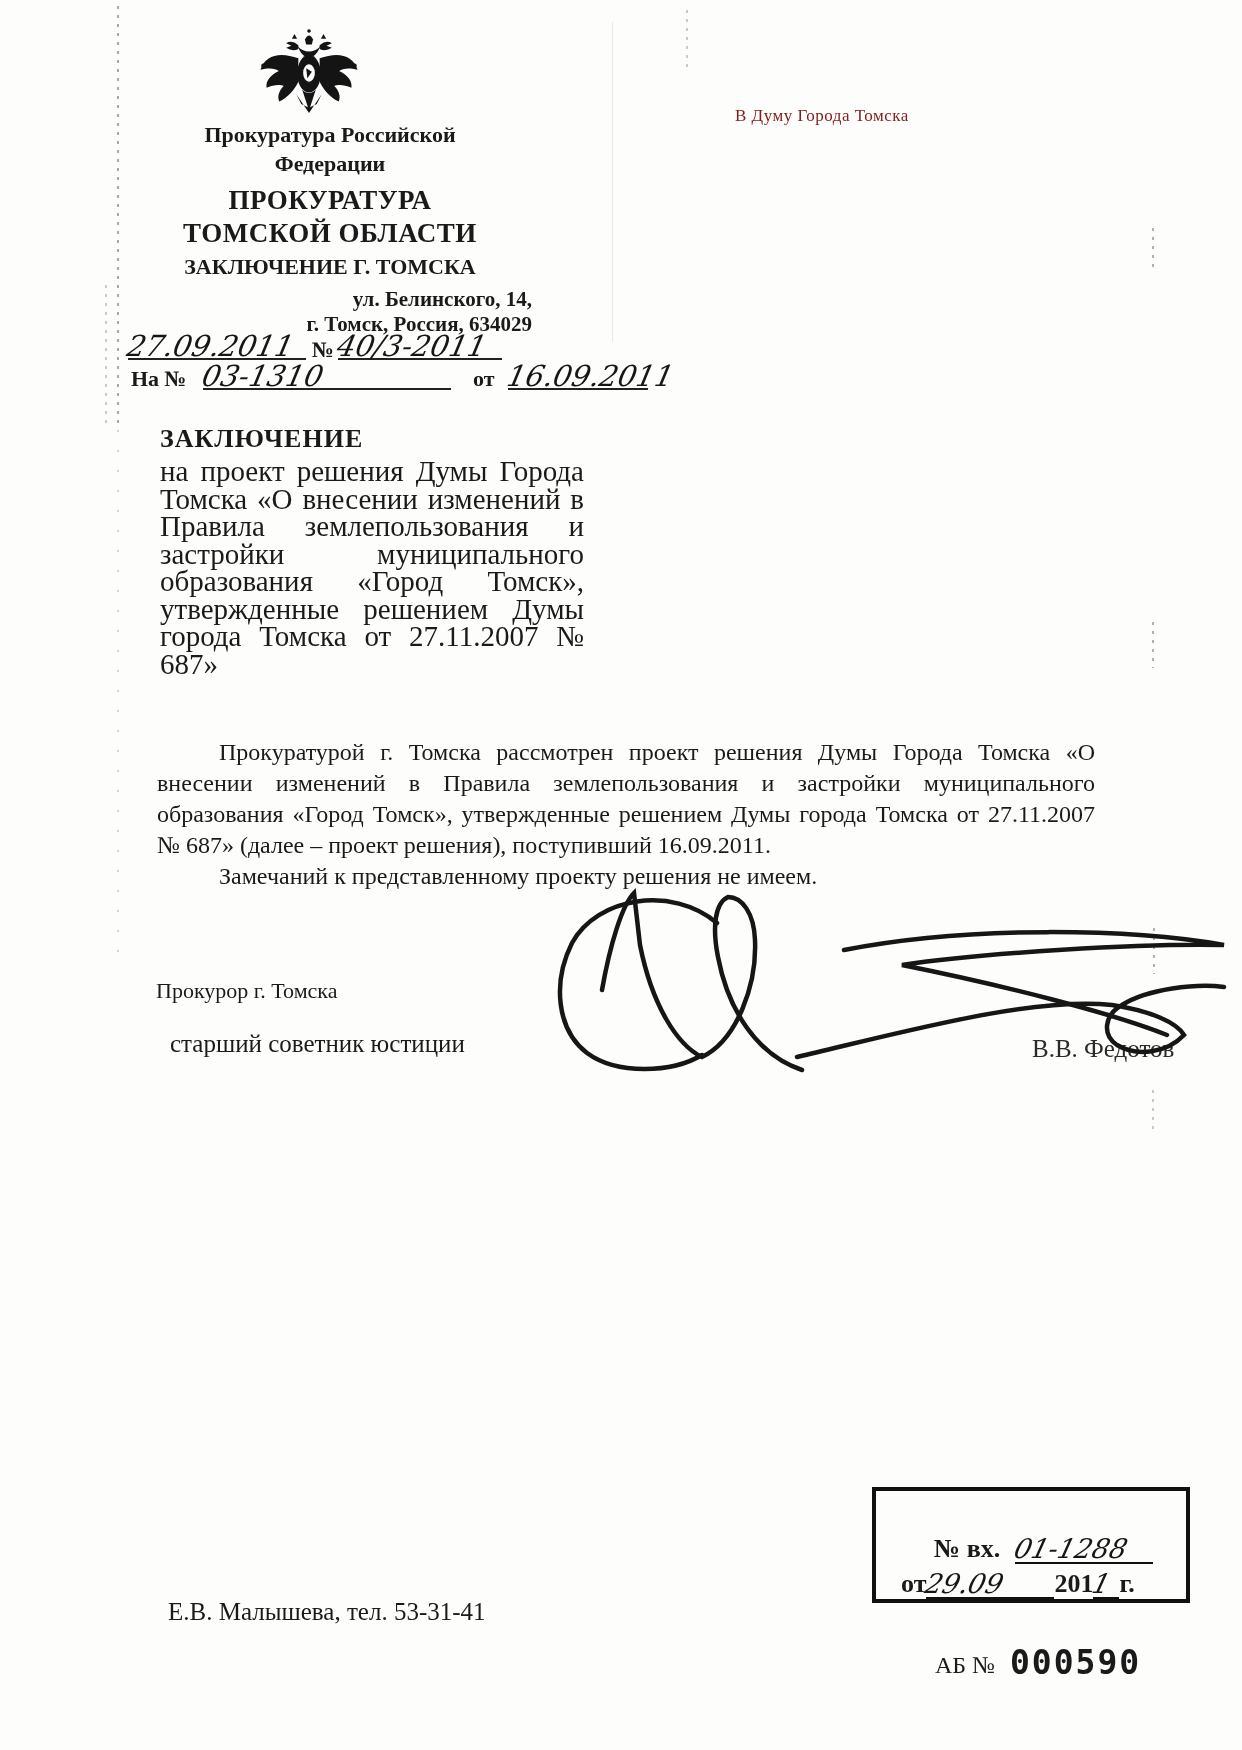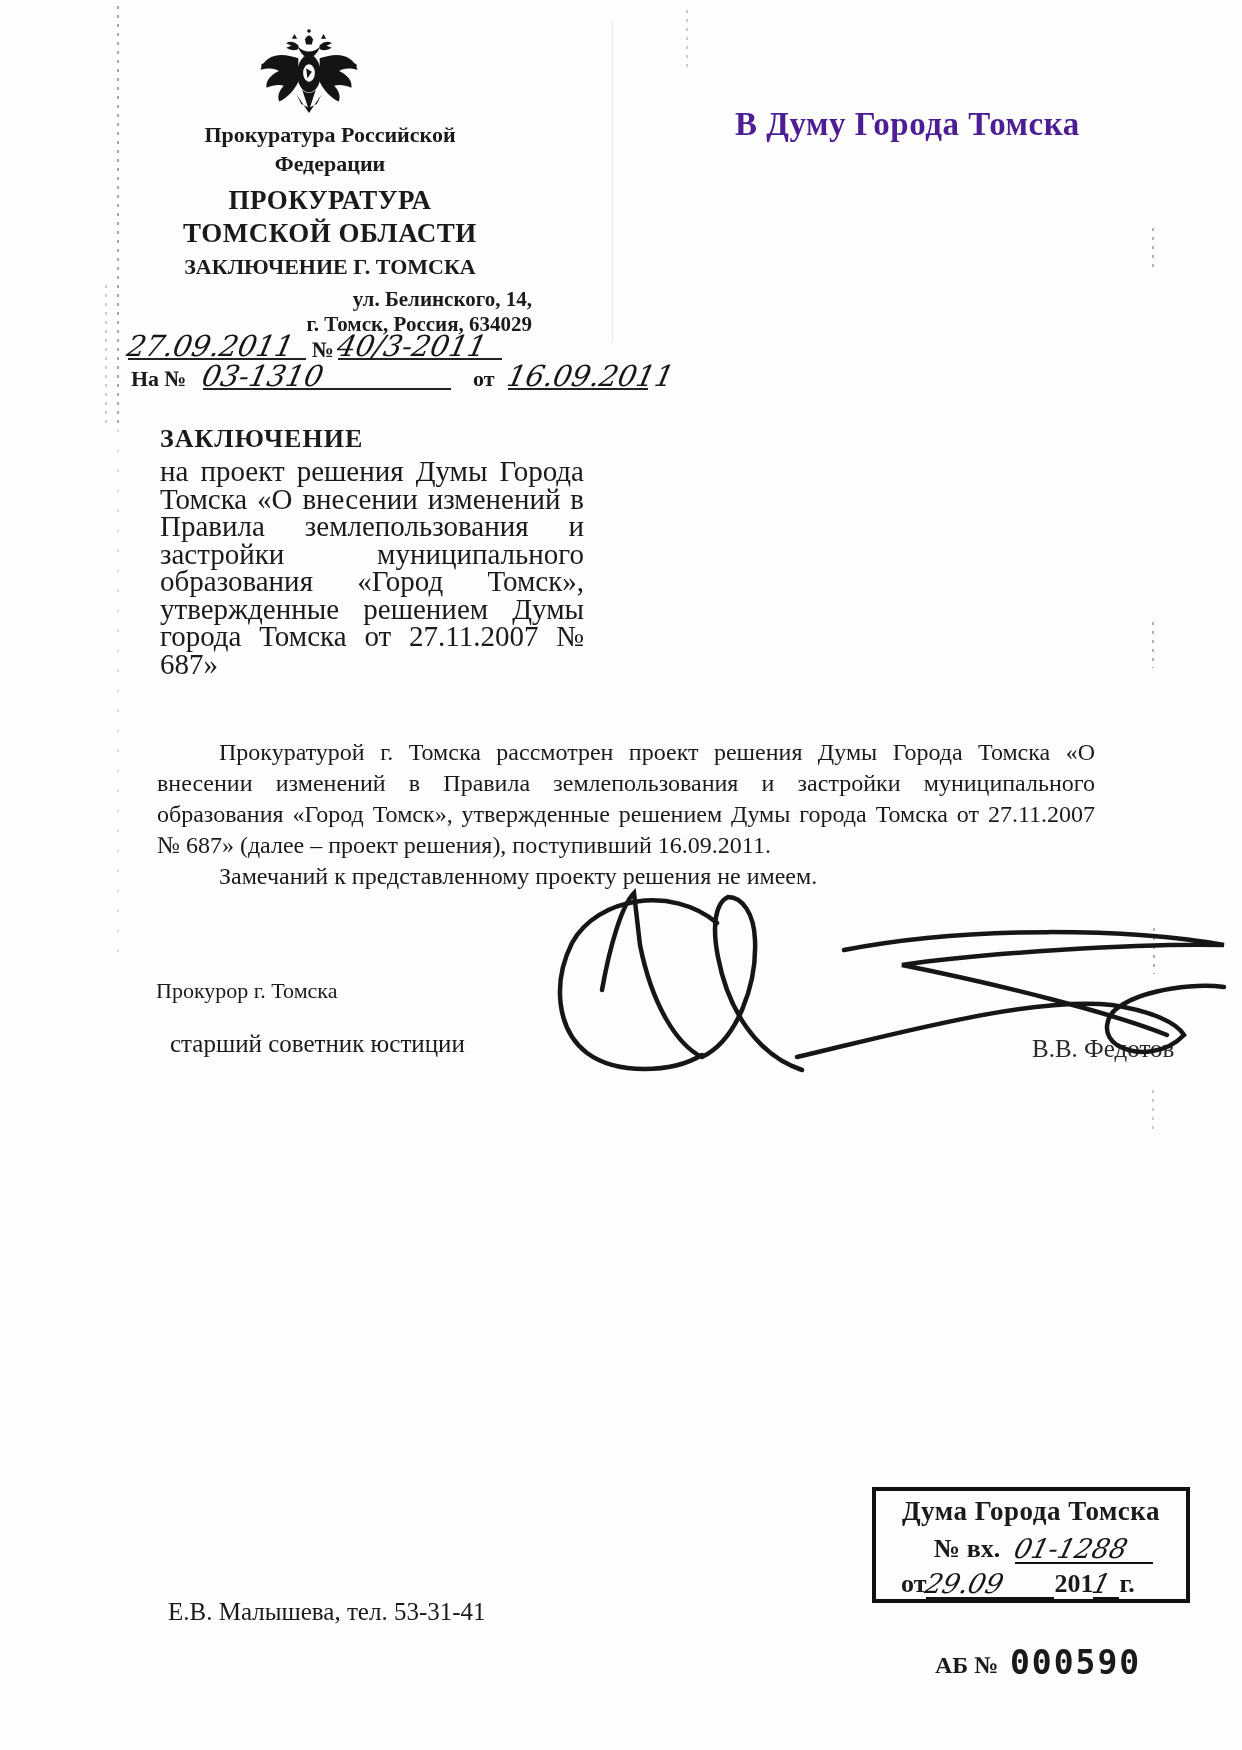--- a/index.html
+++ b/index.html
@@ -24,21 +24,21 @@
   .addr{left:128px;top:287px;width:404px;text-align:right;
        font-weight:bold;font-size:21px;line-height:25px;}
   
   .hw{font-family:"DejaVu Serif",serif;font-style:italic;
       display:inline-block;transform:skewX(-10deg);
       white-space:nowrap;color:#161616;}
   .field{border-bottom:2.5px solid #222;height:28px;}
   .field .hw{font-size:29px;line-height:28px;transform:skewX(-12deg) translateY(2px);}
   .plabel{font-weight:bold;font-size:22px;}
   
-  .recipient{left:735px;top:106px;font-size:33px;letter-spacing:.5px;color:#4c1d95;font-weight:bold;}
+  .recipient{left:735px;top:106px;font-size:17px;letter-spacing:.5px;color:#7f1d1d;}
   
   .concl-title{left:160px;top:424px;font-size:26px;font-weight:bold;letter-spacing:1px;}
   .concl-text{left:160px;top:458px;width:424px;font-size:29px;line-height:27.5px;
       text-align:justify;text-align-last:left;}
   
   .body-text{left:157px;top:737px;width:938px;font-size:24px;line-height:31px;
       text-align:justify;text-align-last:left;}
   .body-text p{margin:0;text-indent:62px;}
   
   .sig-pos1{left:156px;top:978px;font-size:22px;}
@@ -50,21 +50,21 @@
       box-sizing:border-box;font-weight:bold;}
   .stamp-title{position:absolute;left:0;top:5px;width:100%;text-align:center;
       font-size:27px;letter-spacing:.5px;}
   .stamp-row2{position:absolute;left:58px;top:41px;font-size:26px;}
   .stamp-row3{position:absolute;left:25px;top:76px;font-size:26px;}
   .stamp .sfield{display:inline-block;border-bottom:2.5px solid #111;
       vertical-align:bottom;height:30px;}
   .stamp .hw{font-size:27px;font-weight:normal;transform:skewX(-14deg) translateY(1px);}
   
   .executor{left:168px;top:1598px;font-size:25px;}
-  .blank-label{left:935px;top:1652px;font-size:24px;font-weight:bold;}
+  .blank-label{left:935px;top:1652px;font-size:24px;font-weight:normal;}
   .blank-num{left:1010px;top:1643px;font-size:33px;font-weight:bold;
       font-family:"DejaVu Sans Mono",monospace;letter-spacing:2px;}
   
   .dots-v{position:absolute;width:2px;
       background-image:repeating-linear-gradient(to bottom,#555 0 3px,transparent 3px 9px);}
   .dots-sparse{background-image:repeating-linear-gradient(to bottom,#666 0 2px,transparent 2px 20px);}
   .fold{position:absolute;width:1px;background:#8a8a8a;}
 </style>
 </head>
 <body>
@@ -154,21 +154,20 @@
       <g fill="none" stroke="#161616" stroke-width="4.5" stroke-linecap="round">
         <path d="M165,38 C120,0 45,12 20,58 C0,98 5,145 35,168 C65,190 120,188 150,170"></path>
         <path d="M50,105 C58,60 70,20 82,8 L88,60 C100,120 125,160 150,172 C185,155 205,100 203,55 C202,28 190,12 176,12 C163,18 160,42 166,72 C176,125 205,170 250,185"></path>
         <path d="M292,65 C420,40 580,44 672,60 C590,58 430,68 350,80 C450,100 560,128 615,150"></path>
         <path d="M245,172 C360,145 480,112 560,120 C600,126 625,138 632,150 C615,168 585,172 565,160 C550,150 552,130 570,120 C595,104 645,98 672,102"></path>
       </g>
     </svg>
   </div>
 
   <div class="abs stamp">
-    <div class="stamp-title">Дума Города Томска</div>
     <div class="stamp-row2">
       <span>№ вх.</span>
       <span class="sfield" style="width:138px;margin-left:8px;"><span class="hw">01-1288</span></span>
     </div>
     <div class="stamp-row3">
       <span>от</span><span class="sfield" style="width:128px;"><span class="hw">29.09</span></span><span>201</span><span class="sfield" style="width:26px;"><span class="hw">1</span></span><span>г.</span>
     </div>
   </div>
 
   <div class="abs executor">Е.В. Малышева, тел. 53-31-41</div>

